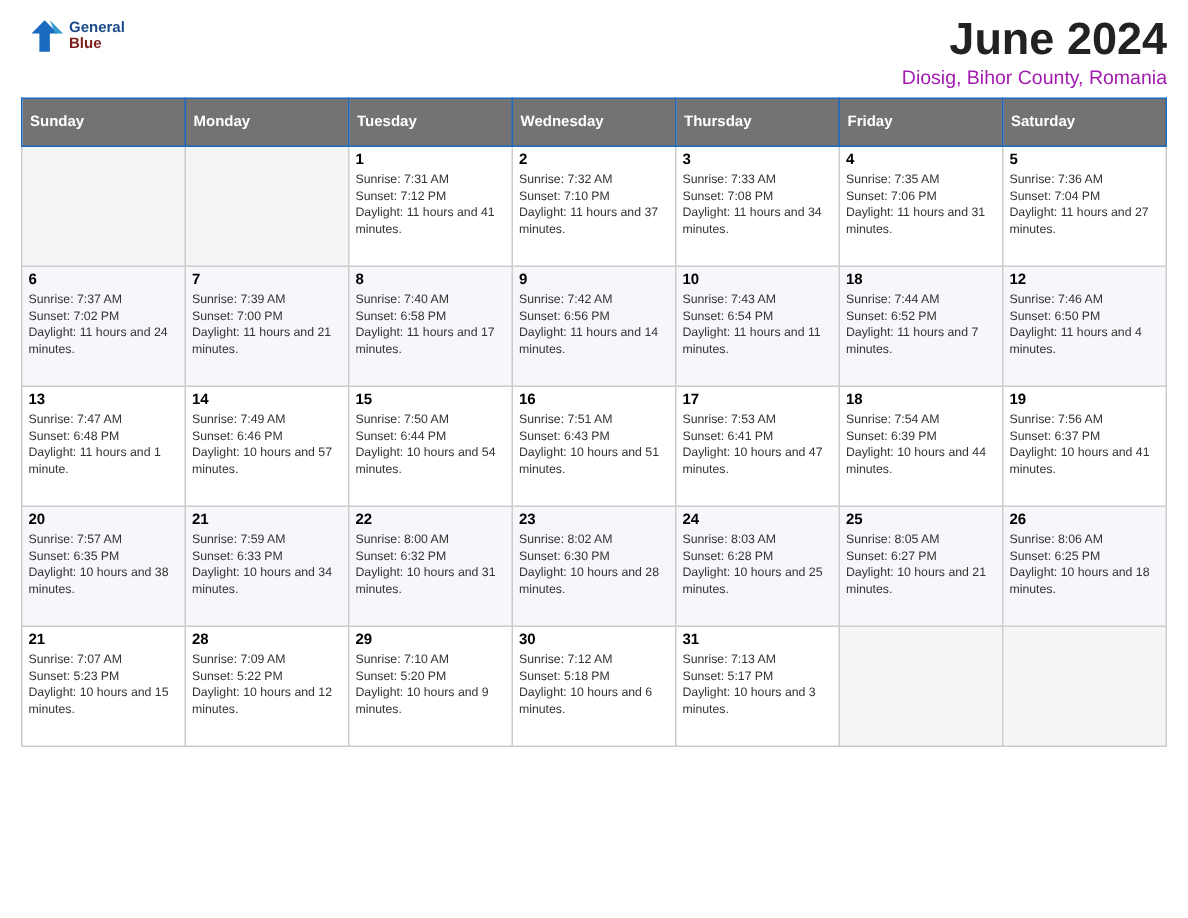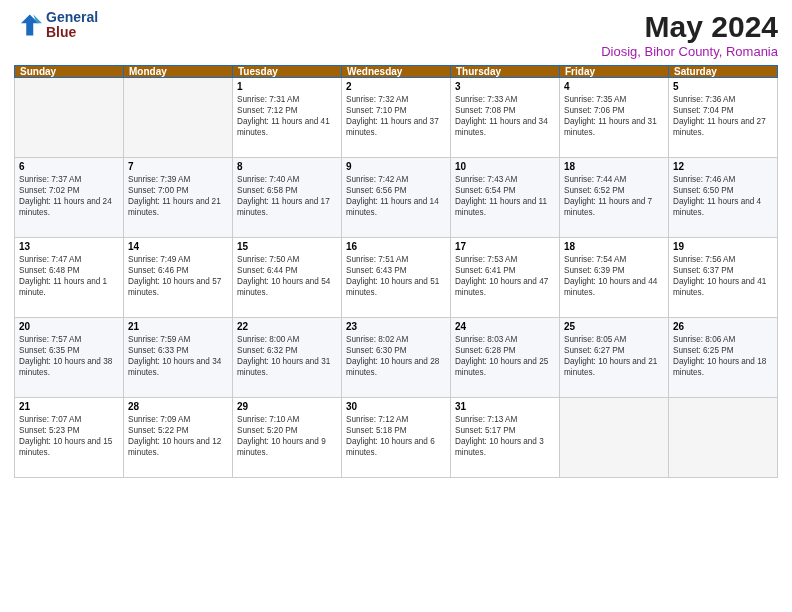--- a/index.html
+++ b/index.html
@@ -21,21 +21,21 @@
       justify-content: space-between;
       align-items: flex-start;
       margin-bottom: 6px;
     }
     .logo {
       display: flex;
       align-items: center;
       gap: 4px;
     }
     .logo-text {
-      font-size: 14px;
+      font-size: 10px;
       font-weight: bold;
       color: #1a4a8a;
       line-height: 1.1;
     }
     .logo-blue { color: #7f1d1d; }
     .logo-icon {
       width: 28px;
       height: 28px;
     }
     .title-block {
@@ -49,24 +49,24 @@
     .subtitle {
       font-size: 13px;
       color: #a21caf;
     }
     .calendar {
       width: 100%;
       border-collapse: collapse;
       font-size: 9px;
     }
     .calendar th {
-      background: #a16207;
+      background: #737373;
       color: #fff;
       text-align: left;
-      padding: 0 5px;
+      padding: 10px 5px;
       font-size: 10px;
       font-weight: bold;
       border: 1px solid #1a6abf;
     }
     .calendar td {
       border: 1px solid #ccc;
       vertical-align: top;
       padding: 3px 4px;
       width: 108px;
       height: 80px;
@@ -109,21 +109,21 @@
         <rect x="0" y="0" width="32" height="32" fill="white"></rect>
         <polygon points="18,4 28,14 22,14 22,28 14,28 14,14 8,14" fill="#1a6abf"></polygon>
         <polygon points="22,4 32,14 26,14" fill="#3399cc"></polygon>
       </svg>
       <div class="logo-text">
         <div>General</div>
         <div class="logo-blue">Blue</div>
       </div>
     </div>
     <div class="title-block">
-      <div class="month-title">May 2024</div>
+      <div class="month-title">June 2024</div>
       <div class="subtitle">Diosig, Bihor County, Romania</div>
     </div>
   </div>
 
   <table class="calendar">
     <thead>
       <tr>
           <th>Sunday</th>
           <th>Monday</th>
           <th>Tuesday</th>

